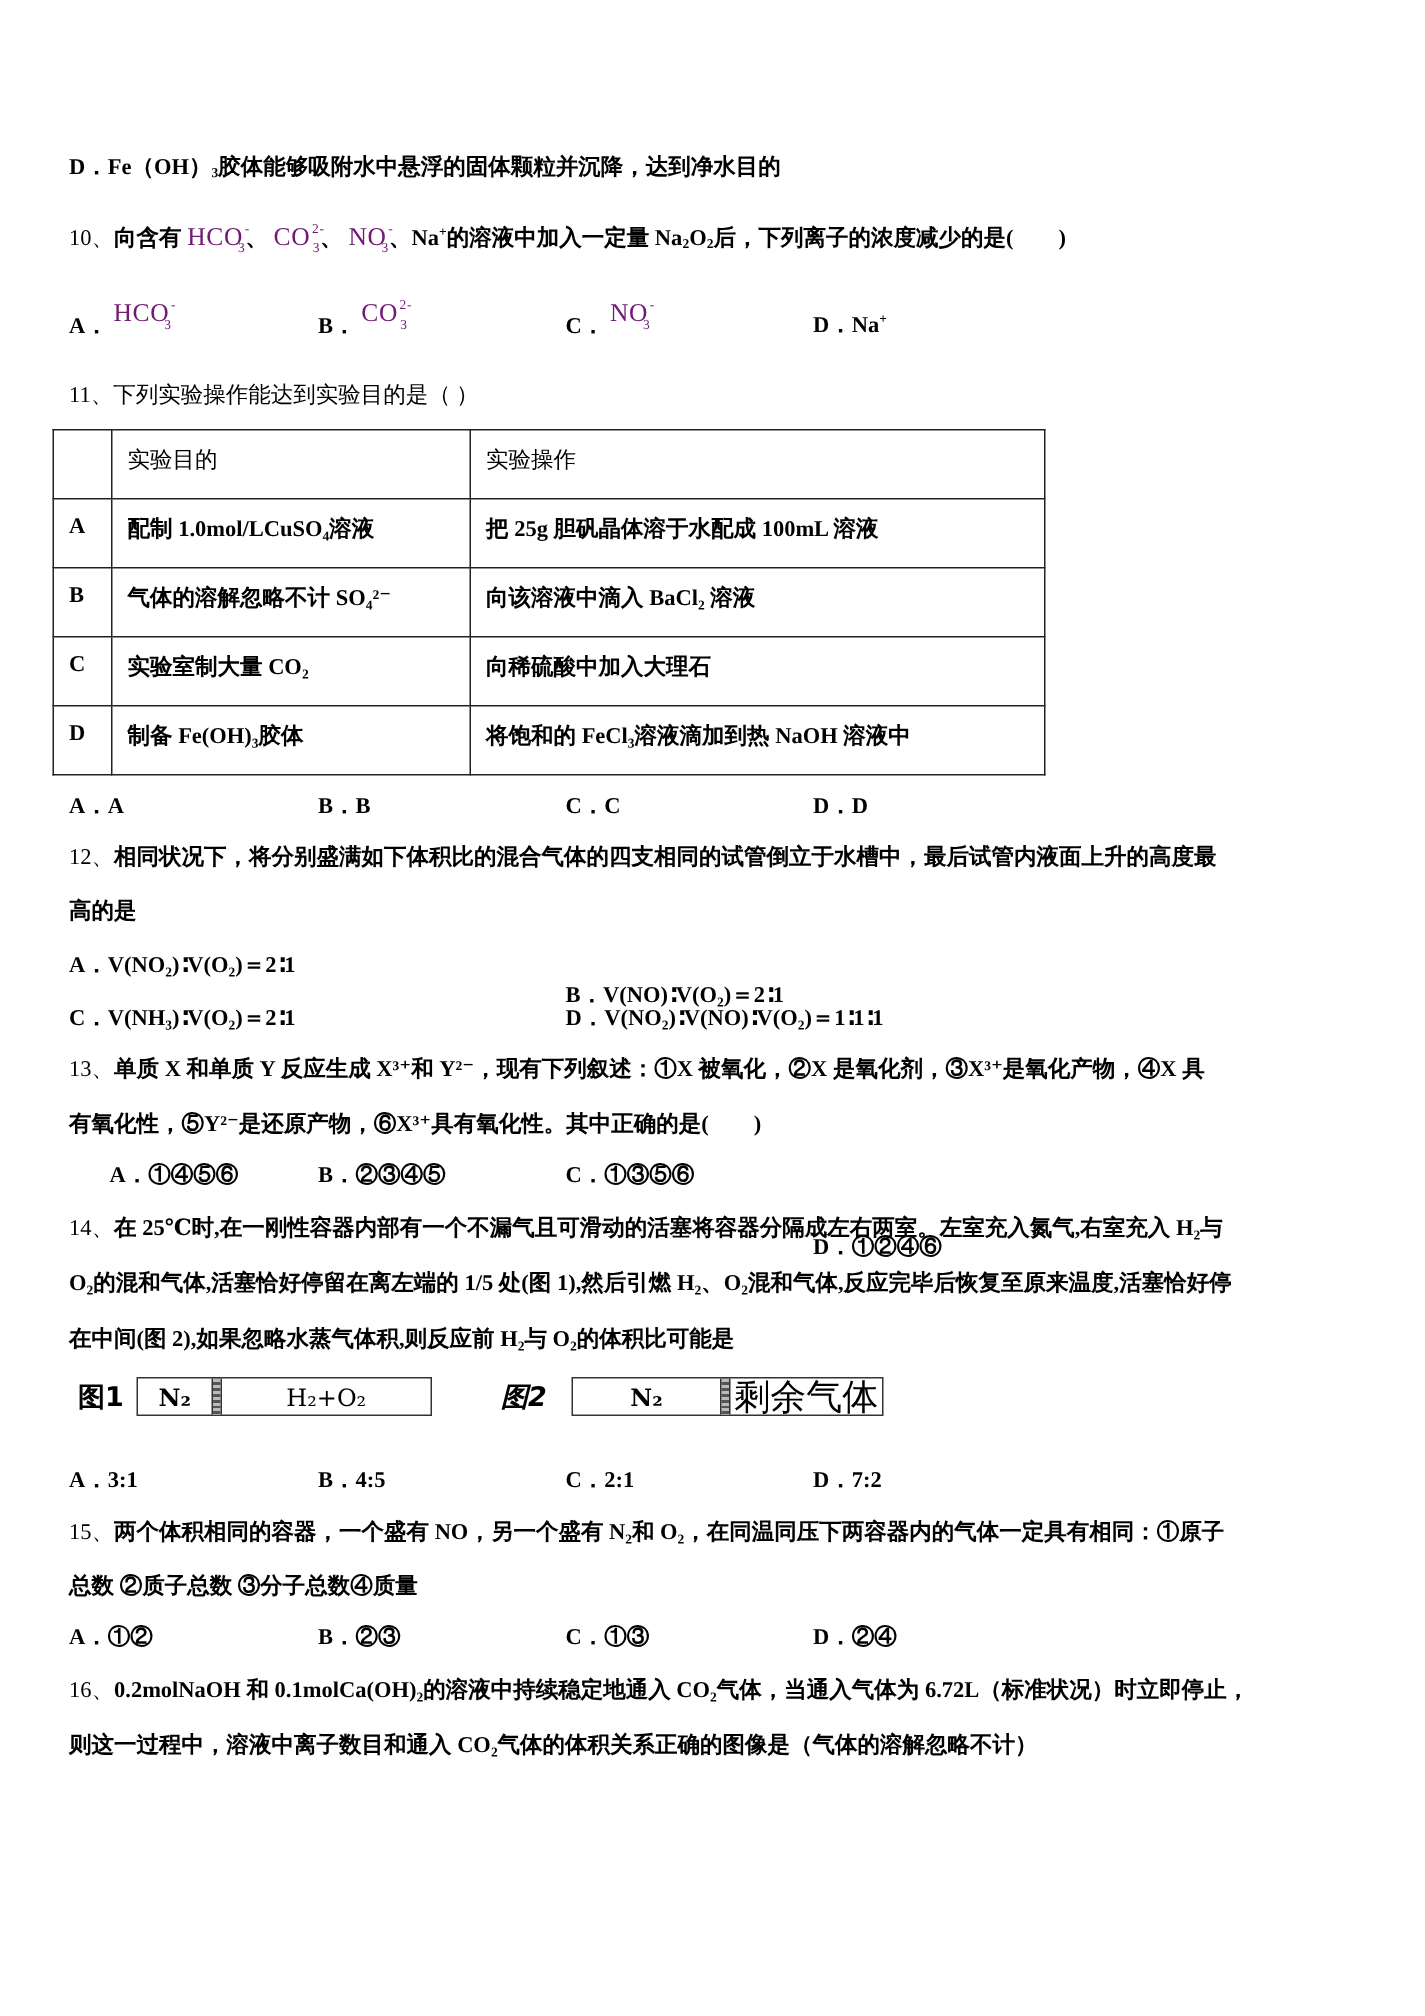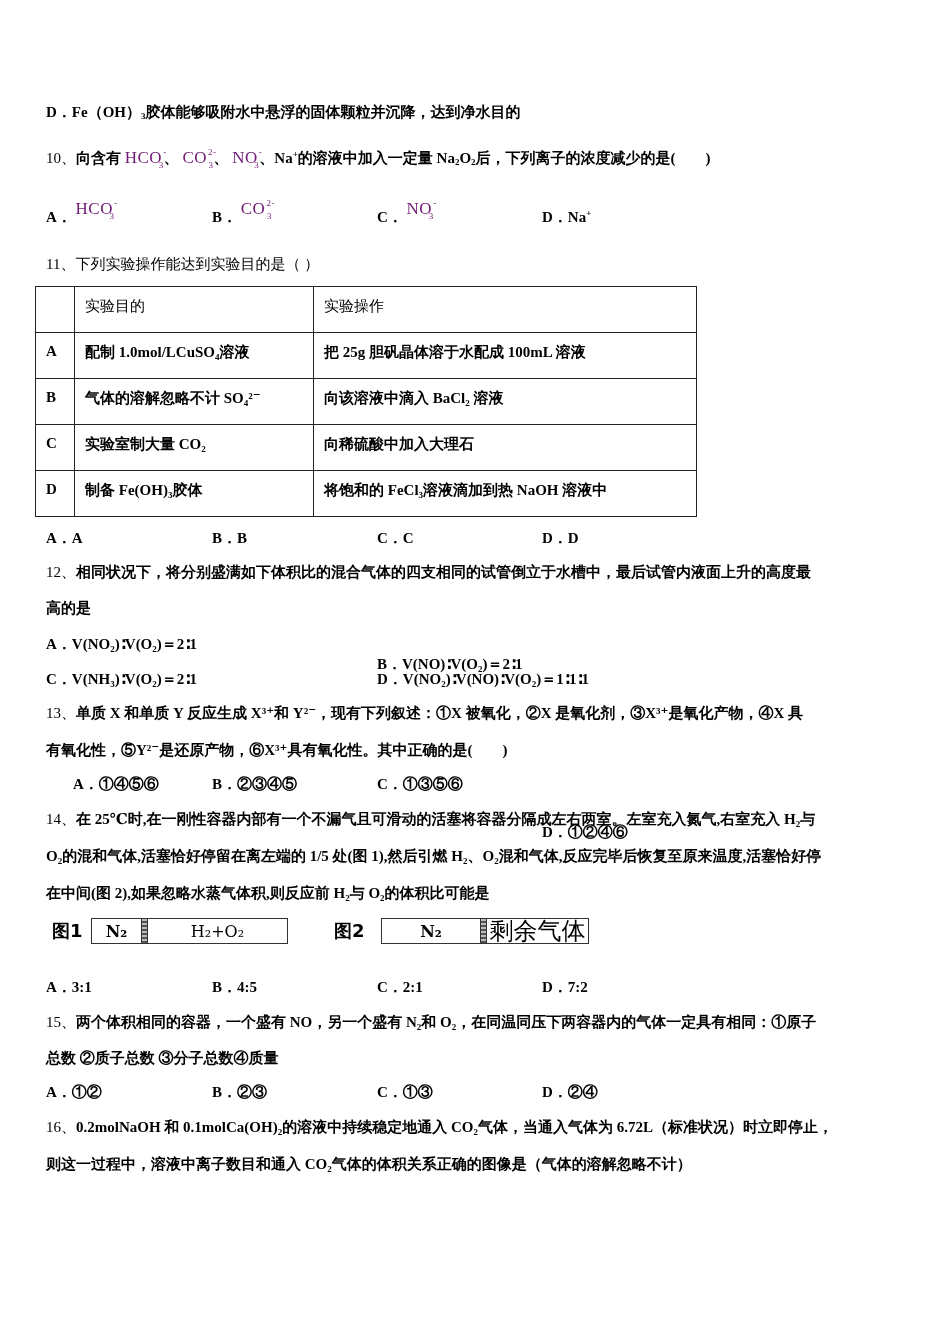--- a/index.html
+++ b/index.html
@@ -116,21 +116,21 @@
 <div class="line" style="top:846px;">O₂的混和气体,活塞恰好停留在离左端的 1/5 处(图 1),然后引燃 H₂、O₂混和气体,反应完毕后恢复至原来温度,活塞恰好停</div>
 <div class="line" style="top:883px;text-align:center;">在中间(图 2),如果忽略水蒸气体积,则反应前 H₂与 O₂的体积比可能是</div>
 
 <div class="fig-label" style="left:52px; top:919px;">图1</div>
 <div class="fig-box" style="left:91px; top:918px; width:197px;">
   <div class="seg" style="width:49px; font-weight:bold;">N₂</div>
   <div class="piston"></div>
   <div class="seg" style="flex:1;">H₂+O₂</div>
 </div>
 
-<div class="fig-label" style="left:334px; top:919px;">图2</div>
+<div class="fig-label" style="left:334px; top:919px;font-style:italic;">图2</div>
 <div class="fig-box" style="left:381px; top:918px; width:208px;">
   <div class="seg" style="width:98px; font-weight:bold;">N₂</div>
   <div class="piston"></div>
   <div class="seg" style="flex:1; font-family:Liberation Sans, sans-serif; font-size:24px;">剩余气体</div>
 </div>
 
 <div class="opt" style="left:46px; top:977px;">A．3:1</div>
 <div class="opt" style="left:212px; top:977px;">B．4:5</div>
 <div class="opt" style="left:377px; top:977px;">C．2:1</div>
 <div class="opt" style="left:542px; top:977px;">D．7:2</div>

